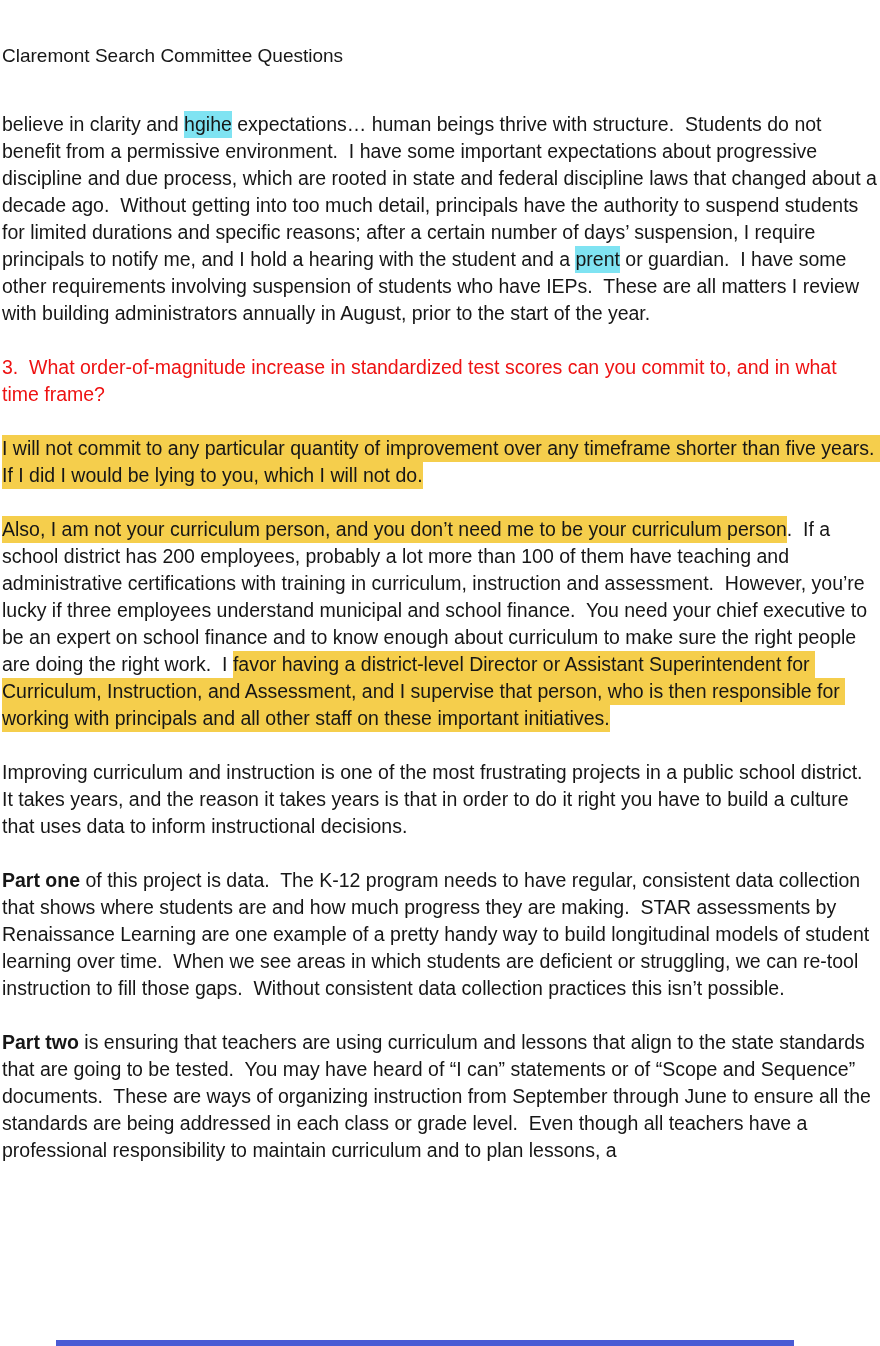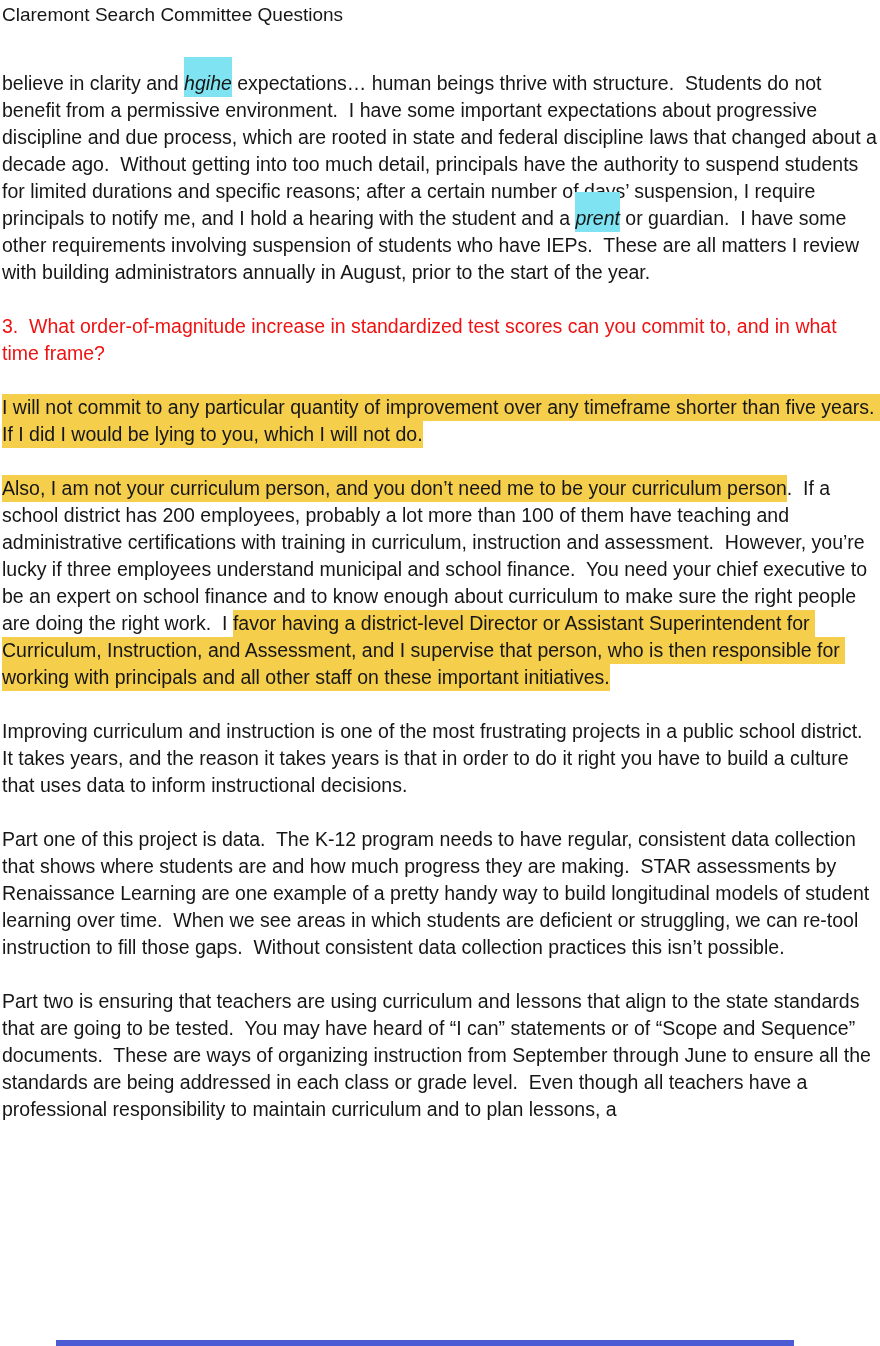--- a/index.html
+++ b/index.html
@@ -18,41 +18,41 @@
   .page {
     padding: 3px 3px 0 2px;
   }
   .header {
     display: flex;
     justify-content: space-between;
     font-size: 19px;
     line-height: 24px;
     margin-bottom: 43px;
     white-space: nowrap;
+    margin-top: 41px;
   }
   .para {
     margin: 0 0 27px 0;
     font-size: 19.5px;
     line-height: 27px;
     white-space: pre-wrap;
   }
   .para.question {
     color: var(--question_red, #ee1212);
   }
   .hl-cyan {
     background: var(--cyan_highlight, #7fe3f2);
-    padding: 15px 0 3px 0;
-    font-style: italic;
+    padding: 2px 0 3px 0;
   }
   .hl-yellow {
     background: var(--yellow_highlight, #f5ce4c);
     padding: 2px 0 3px 0;
   }
   .bold {
-    font-weight: normal;
+    font-weight: bold;
     text-align: center;
   }
   .blue-bar {
     position: absolute;
     bottom: 0;
     left: 56px;
     width: 738px;
     height: 6px;
     background: var(--selection_blue, #4a5bd4);
   }

